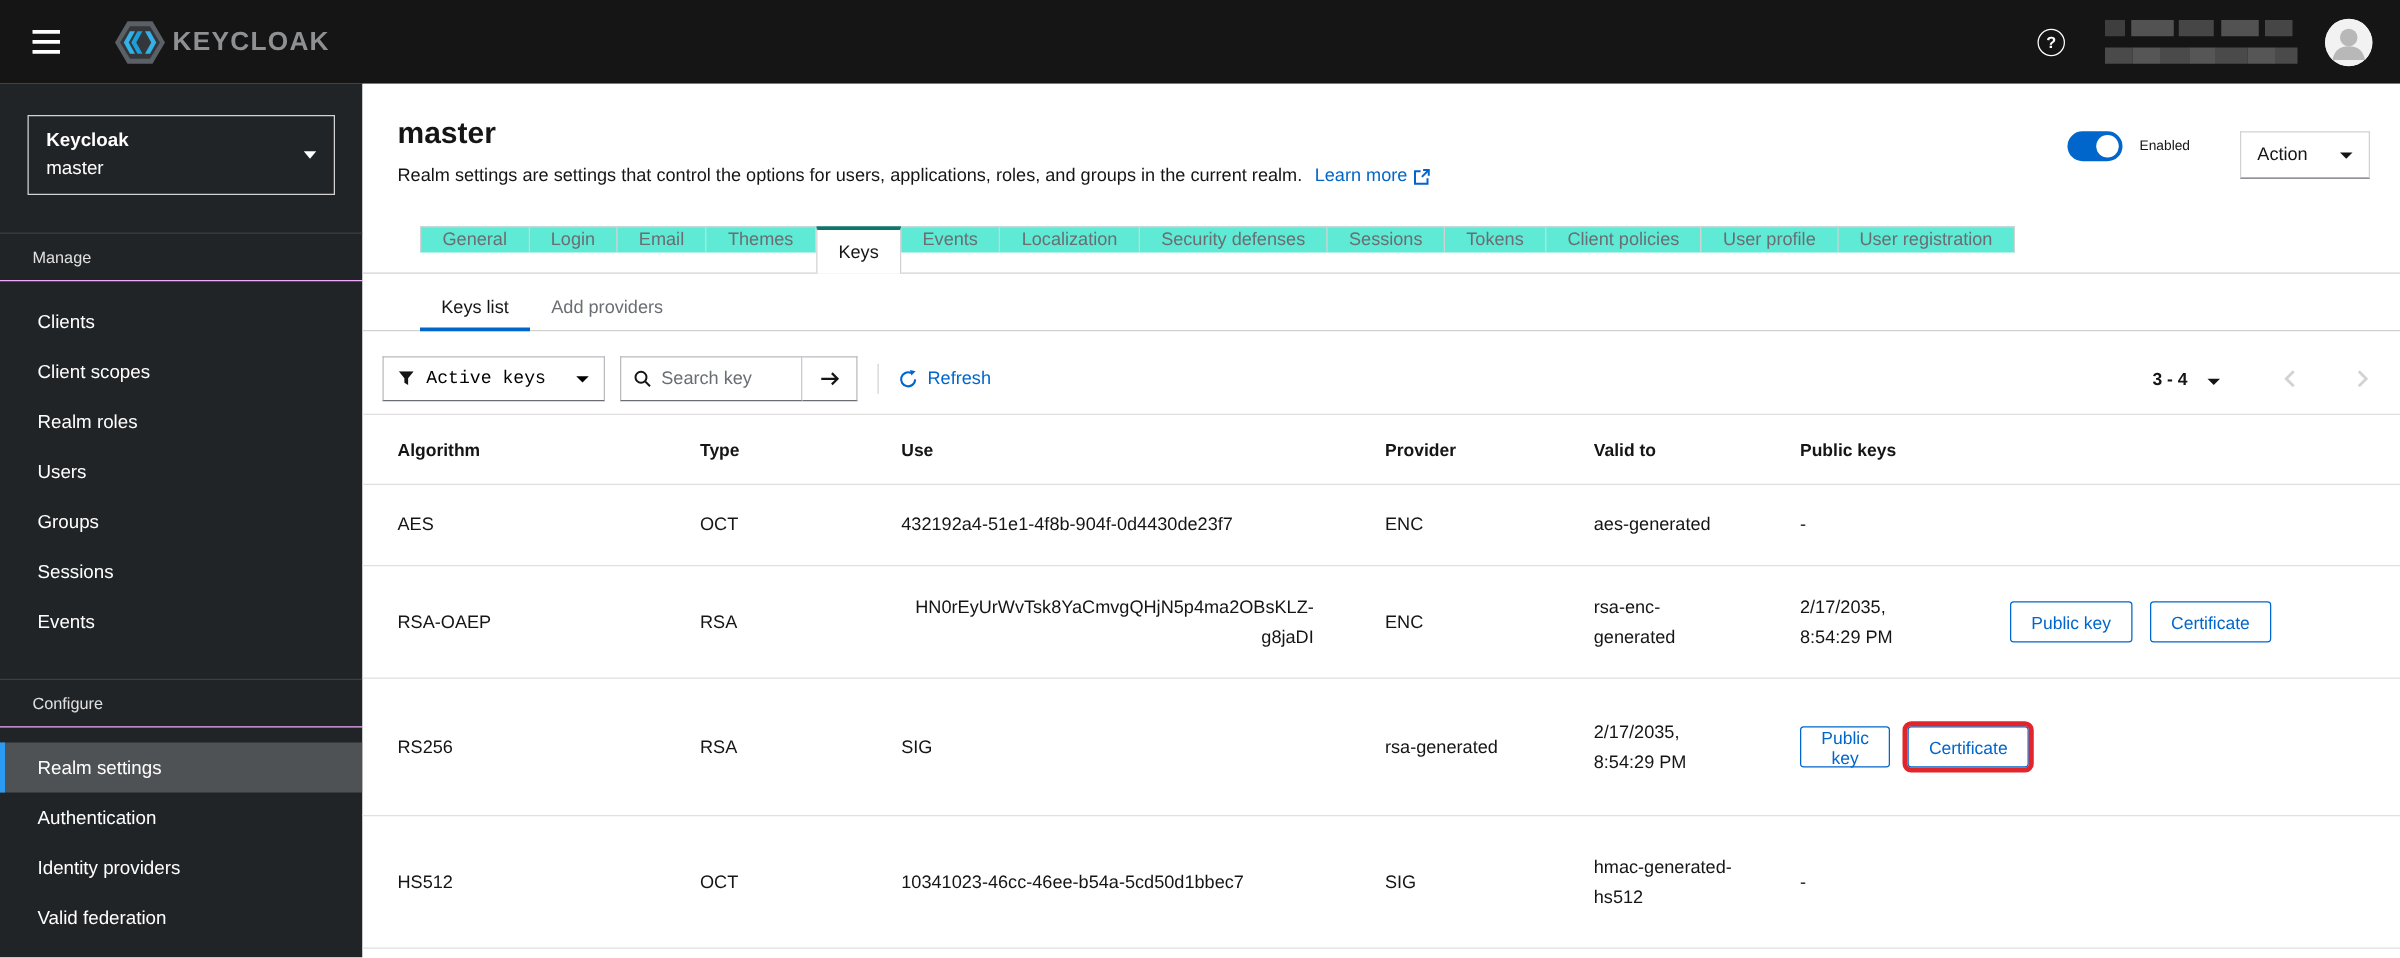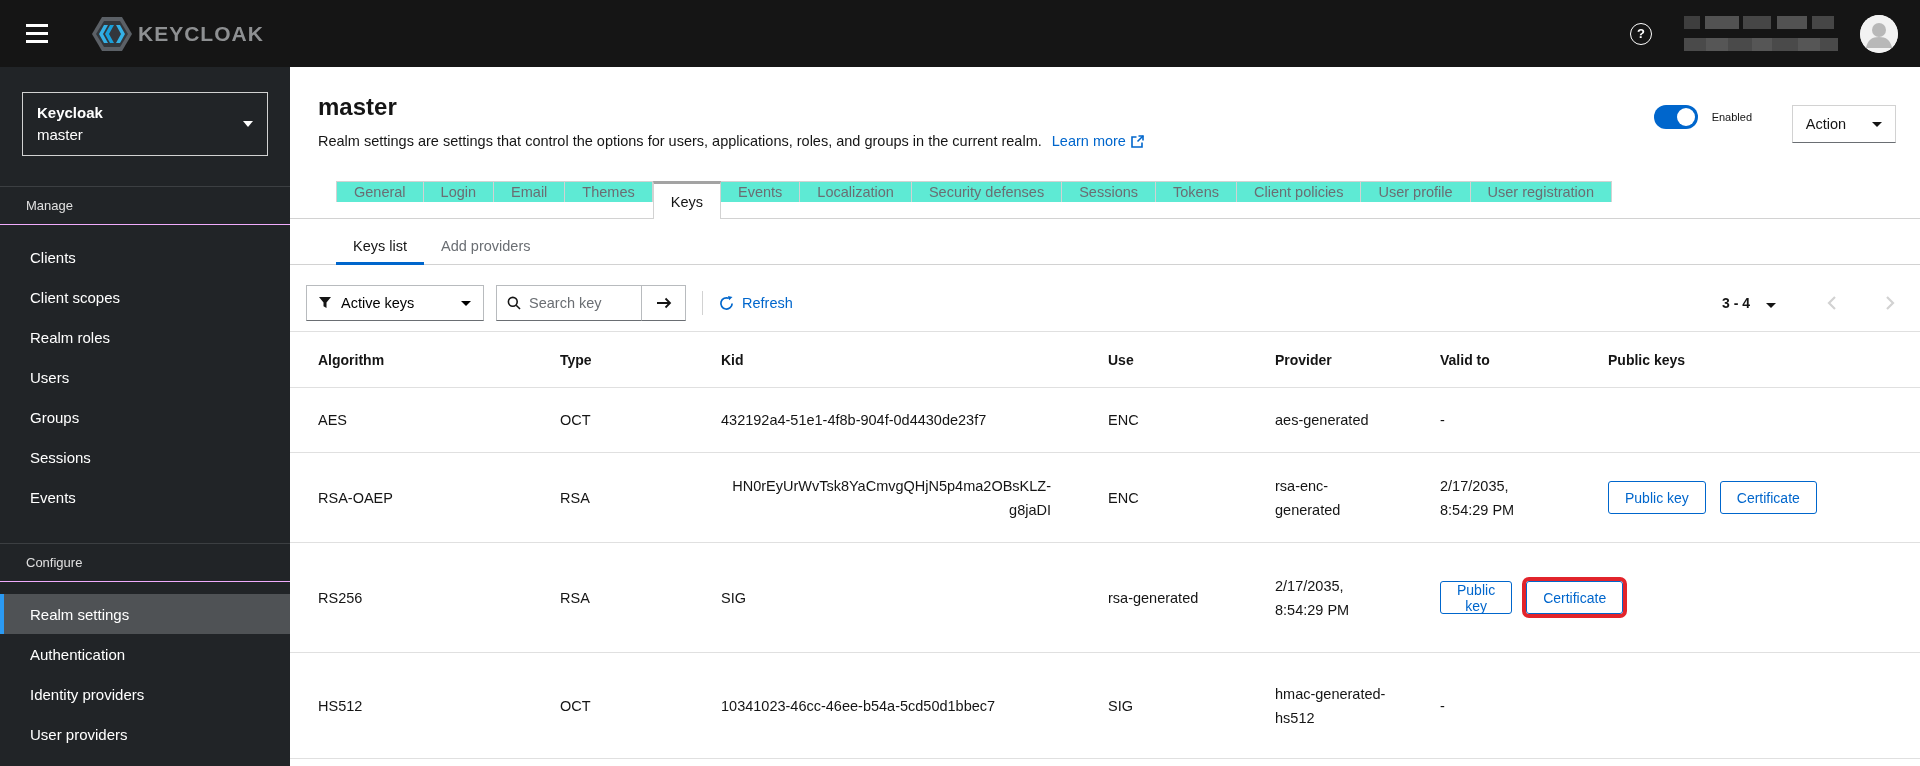--- a/index.html
+++ b/index.html
@@ -49,31 +49,31 @@
   .enabled-label { font-size:11px; line-height:24px; }
   .action-btn { margin-left:26px; width:104px; height:38px; background:#fff; border:1px solid #d2d2d2; border-bottom-color:#6a6e73;
                 font-size:14.5px; color:#151515; display:flex; align-items:center; justify-content:center; gap:26px; cursor:pointer; }
   .action-btn .caret { border-top-width:5px; }
 
   
   .tabs { margin-top:30px; border-bottom:1px solid #d2d2d2; padding-left:46px; display:flex; }
   .tab { height:21px; padding:0 17px; display:flex; align-items:center; font-size:14.5px; color:#6a6e73; background:#5eead4;
          border-top:1px solid #d2d2d2; border-right:1px solid #d2d2d2; cursor:pointer; }
   .tab:first-child { border-left:1px solid #d2d2d2; }
-  .tab.active { background:#fff; color:#151515; border-top:3px solid #a3a3a3; border-left:1px solid #d2d2d2; margin-bottom:-1px; height:38px; }
+  .tab.active { background:#fff; color:#151515; border-top:3px solid #0f766e; border-left:1px solid #d2d2d2; margin-bottom:-1px; height:38px; }
 
   .subtabs { margin-top:10px; border-bottom:1px solid #d2d2d2; padding-left:46px; display:flex; }
   .subtab { padding:9px 17px 10px; font-size:14.5px; color:#6a6e73; position:relative; cursor:pointer; background:none; border:none; }
   .subtab.active { color:#151515; }
   .subtab.active::after { content:""; position:absolute; left:0; right:0; bottom:-1px; height:3px; background:#0066cc; }
 
   
   .toolbar { display:flex; align-items:center; padding:20px 24px 0 16px; }
   .filter-select { width:178px; height:36px; border:1px solid #b8bbbe; border-bottom-color:#6a6e73; background:#fff;
-                   display:flex; align-items:center; gap:10px; padding:0 12px; font-size:14.5px; cursor:pointer; }
+                   display:flex; align-items:center; gap:10px; padding:0 12px; font-size:14.5px; cursor:pointer;font-family:Liberation Mono, monospace; }
   .filter-select .caret { margin-left:auto; border-top-width:5px; }
   .search-group { display:flex; margin-left:12px; }
   .search-wrap { width:146px; height:36px; border:1px solid #b8bbbe; border-bottom-color:#6a6e73; background:#fff;
                  display:flex; align-items:center; gap:8px; padding:0 10px; }
   .search-wrap input { border:none; outline:none; width:100%; font-size:14.5px; font-family:inherit; color:#151515; }
   .search-wrap input::placeholder { color:#6a6e73; }
   .search-go { width:44px; height:36px; border:1px solid #b8bbbe; border-left:none; border-bottom-color:#6a6e73; background:#fff;
                display:flex; align-items:center; justify-content:center; cursor:pointer; }
   .toolbar-divider { width:1px; height:24px; background:#d2d2d2; margin:0 16px; }
   .refresh-link { display:flex; align-items:center; gap:8px; color:#0066cc; font-size:14.5px; text-decoration:none; }
@@ -176,21 +176,21 @@
         <li class="nav-item">Events</li>
       </ul>
     </div>
 
     <div class="nav-section configure">
       <div class="nav-title">Configure</div>
       <ul class="nav-items">
         <li class="nav-item selected">Realm settings</li>
         <li class="nav-item">Authentication</li>
         <li class="nav-item">Identity providers</li>
-        <li class="nav-item">User providers</li>
+        <li class="nav-item">Valid federation</li>
       </ul>
     </div>
   </nav>
 
   <main class="main">
 
     <div class="page-header">
       <div>
         <h1 class="page-title">master</h1>
         <div class="page-desc">
@@ -276,21 +276,20 @@
         <button class="chev-btn"><span style="line-height:0;"><svg width="12" height="16" viewBox="0 0 12 16">
                 <path d="M3 2l6 6-6 6" fill="none" stroke="#d2d2d2" stroke-width="2.2"></path>
               </svg></span></button>
       </div>
     </div>
 
     <div class="keys-table">
       <div class="tgrid thead">
         <div class="cell">Algorithm</div>
         <div class="cell">Type</div>
-        <div class="cell">Kid</div>
         <div class="cell">Use</div>
         <div class="cell">Provider</div>
         <div class="cell">Valid to</div>
         <div class="cell">Public keys</div>
       </div>
 
       <div class="tgrid trow r1">
         <div class="cell"><span>AES</span></div>
         <div class="cell"><span>OCT</span></div>
         <div class="cell kid"><span>432192a4-51e1-4f8b-904f-0d4430de23f7</span></div>

